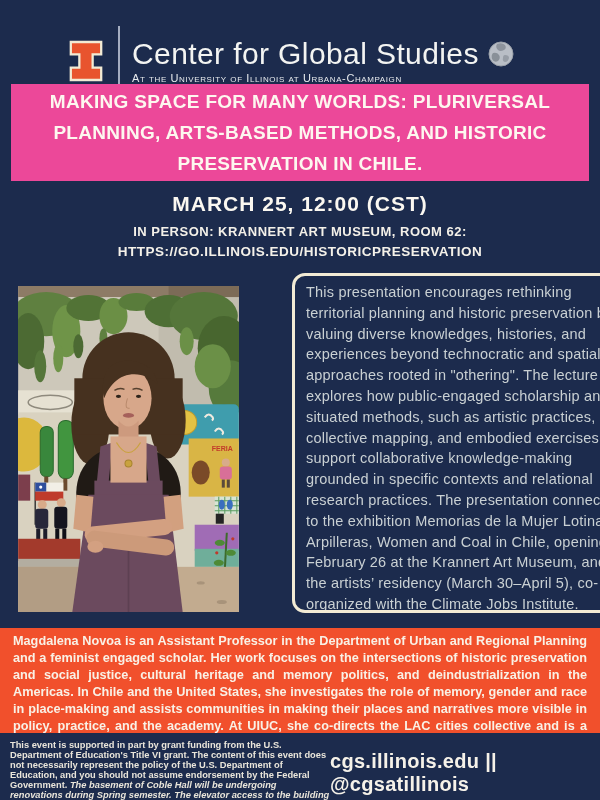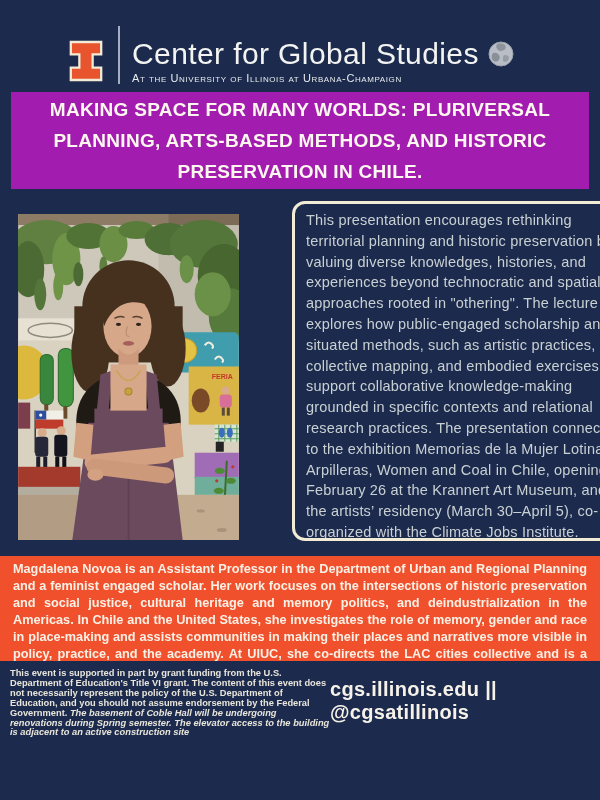--- a/index.html
+++ b/index.html
@@ -13,21 +13,21 @@
   .header { height:84px; display:flex; align-items:flex-end; padding-left:67px; }
   .block-i { width:38px; height:46px; flex:0 0 auto; }
   .hdr-divider { width:2px; height:58px; background:rgba(210,218,232,.75); margin:0 12px 0 13px; }
   .hdr-text { display:flex; flex-direction:column; justify-content:center; }
   .title-row { display:flex; align-items:center; }
   .hdr-title { font-size:30px; font-weight:500; letter-spacing:.4px; color:#f3f4f2; line-height:32px; }
   .globe { width:26px; height:26px; margin-left:9px; }
   .hdr-subtitle { font-size:11px; font-variant:small-caps; letter-spacing:.6px; color:#e8ebee; margin-top:2px; }
   
   .banner {
-    height:97px; margin:8px 11px; background:#a21caf;
+    height:97px; margin:0 11px; background:#ec4899;
     display:flex; align-items:center; justify-content:center; text-align:center;
   }
   .banner-title {
     max-width:545px; font-size:19px; font-weight:800; letter-spacing:.3px;
     line-height:31px; color:#fdf7ef;
   }
   
   .event { height:88px; text-align:center; padding-top:11px; }
   .event-datetime { font-size:21px; font-weight:800; letter-spacing:1px; color:#fbf8f1; }
   .event-location { font-size:13px; font-weight:800; letter-spacing:.5px; margin-top:8px; color:#f4f1e9; }
@@ -74,20 +74,25 @@
         </svg>
       </div>
       <div class="hdr-subtitle">At the University of Illinois at Urbana-Champaign</div>
     </div>
   </div>
 
   <div class="banner">
     <div class="banner-title">MAKING SPACE FOR MANY WORLDS: PLURIVERSAL PLANNING, ARTS-BASED METHODS, AND HISTORIC PRESERVATION IN CHILE.</div>
   </div>
 
+  <div class="event">
+    <div class="event-datetime">MARCH 25, 12:00 (CST)</div>
+    <div class="event-location">IN PERSON: KRANNERT ART MUSEUM, ROOM 62:</div>
+    <div class="event-url">HTTPS://GO.ILLINOIS.EDU/HISTORICPRESERVATION</div>
+  </div>
 
   <div class="main">
 
     <svg class="photo" viewBox="0 0 220 325">
 
       <rect width="220" height="325" fill="#cdc8ba"></rect>
       <rect x="140" y="10" width="80" height="115" fill="#c1bcae"></rect>
 
       <rect width="220" height="11" fill="#8d7b66"></rect>
       <rect x="150" width="70" height="11" fill="#7c6b57"></rect>

